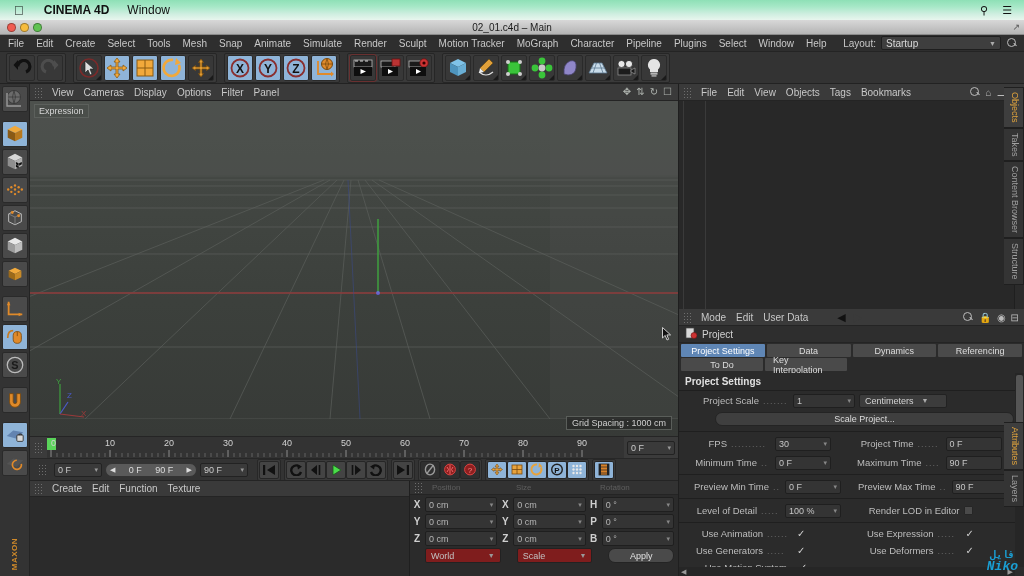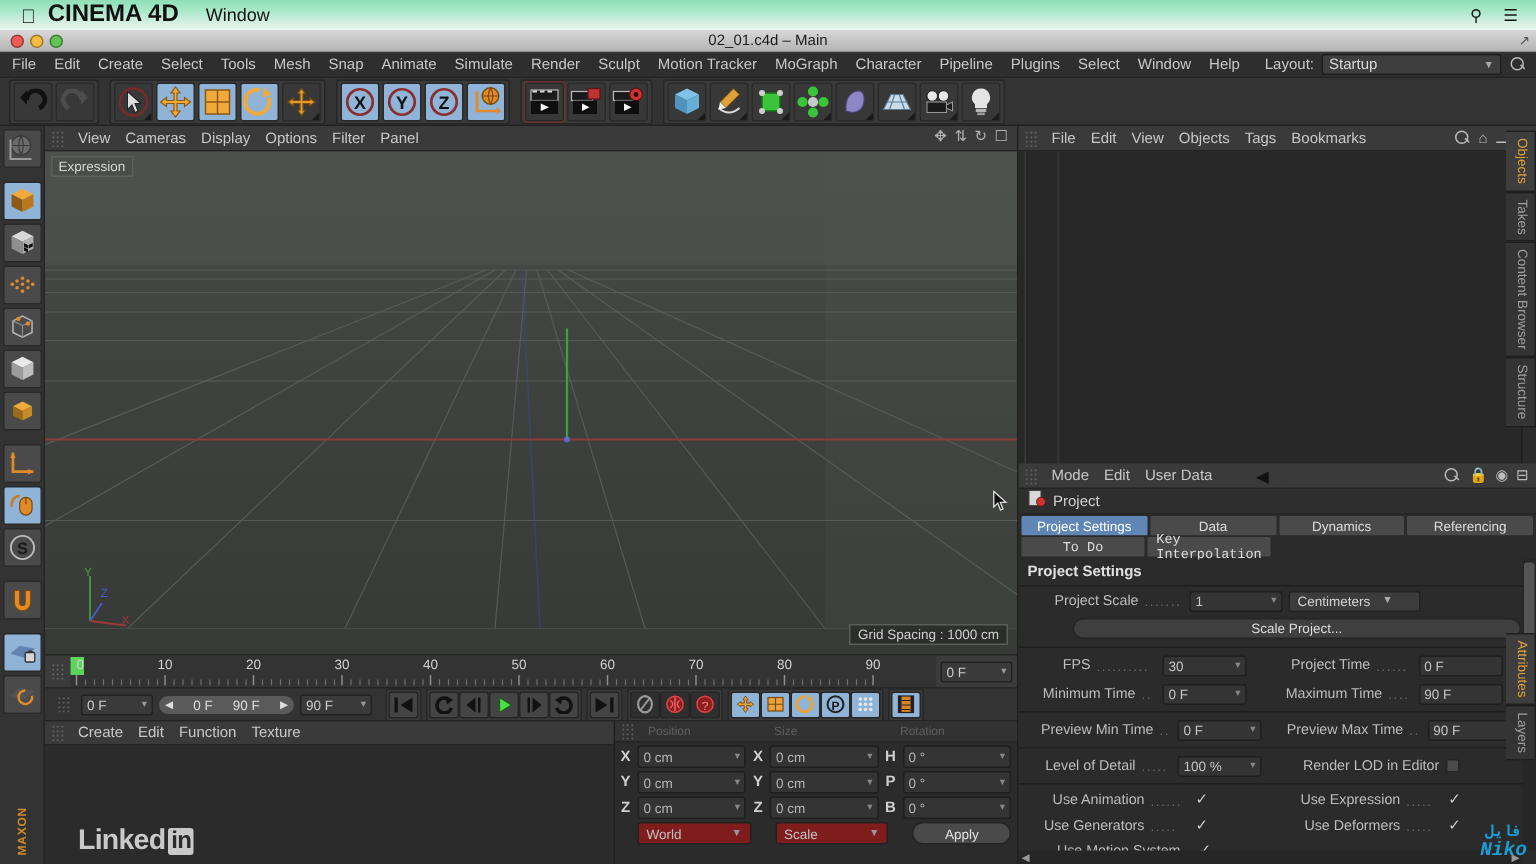--- a/index.html
+++ b/index.html
@@ -5,21 +5,21 @@
   * { box-sizing: border-box; margin:0; padding:0; }
   html,body { width:1024px; height:576px; overflow:hidden; background:#2b2b2b;
     font-family:"Liberation Sans", sans-serif; }
   body { position:relative; }
 
   
   #osx-bar { position:absolute; left:0; top:0; width:1024px; height:20px;
     background:linear-gradient(180deg,#8ee0b6 0%,#a8e8c8 35%,#cfeee0 70%,#e8f6ee 100%);
     display:flex; align-items:center; font-size:11px; color:#111; }
   #osx-bar .apple { margin-left:14px; font-size:13px; line-height:1; }
-  #osx-bar .appname { margin-left:8px; font-weight:bold; font-size:16px; }
+  #osx-bar .appname { margin-left:20px; font-weight:bold; font-size:12px; }
   #osx-bar .mitem { margin-left:18px; font-size:12px; }
   #osx-bar .right { margin-left:auto; display:flex; align-items:center; gap:14px; margin-right:12px; }
 
   
   #titlebar { position:absolute; left:0; top:20px; width:1024px; height:15px;
     background:linear-gradient(180deg,#d8d8d8,#b4b4b4); border-bottom:1px solid #8a8a8a;
     display:flex; align-items:center; }
   .tl-dots { display:flex; gap:4px; margin-left:7px; }
   .tl-dot { width:9px; height:9px; border-radius:50%; border:1px solid rgba(0,0,0,.35); }
   .tl-red{background:#f05b51;} .tl-yel{background:#f6bc3f;} .tl-grn{background:#62c354;}
@@ -170,21 +170,21 @@
   #atbar .mi { font-size:10px; color:#c8c8c8; padding:0 5px; }
   #aticons { margin-left:auto; display:flex; align-items:center; gap:5px; margin-right:5px; }
   #atobj { height:17px; display:flex; align-items:center; gap:5px; padding-left:6px;
     background:#2e2e2e; border-bottom:1px solid #242424; }
   #atobj .nm { font-size:10px; color:#d0d0d0; }
   .tabrow { display:flex; gap:2px; padding:1px 2px 0 2px; background:#2b2b2b;}
   .tab { flex:1; height:13px; background:#4a4a4a; display:flex; align-items:center;
     justify-content:center; font-size:9px; color:#ddd; border-radius:1px; }
   .tab.active { background:#5f86b5; color:#fff; }
   .tabrow2 { display:flex; gap:2px; padding:1px 2px 2px 2px; background:#2b2b2b;}
-  .tabrow2 .tab { flex:0 0 auto; padding:0 8px;font-family:Liberation Mono, monospace; }
+  .tabrow2 .tab { flex:0 0 auto; padding:0 8px; }
   .tabrow2 .spacer { flex:1; }
 
   #atbody { flex:1; background:#2b2b2b; display:flex; flex-direction:column;
     position:relative; overflow:hidden; }
   .sec-title { font-size:10px; color:#e0e0e0; font-weight:bold; padding:3px 0 3px 6px;
     border-bottom:1px solid #1f1f1f; }
   .prow { display:flex; align-items:center; height:19px; padding:0 10px 0 6px; gap:4px; }
   .plabel { font-size:9.5px; color:#bdbdbd; white-space:nowrap;
     overflow:hidden; }
   .dots { flex:1; overflow:hidden; white-space:nowrap; color:#6a6a6a; font-size:9px;
@@ -905,26 +905,20 @@
 
       <div id="bottomrow">
         <div id="matmgr">
           <div id="matbar">
             <span class="grip"></span>
             <span class="mi">Create</span>
             <span class="mi">Edit</span>
             <span class="mi">Function</span>
             <span class="mi">Texture</span>
           </div>
-          <div id="matbody">
-            <div id="linkedin">
-              <span>Linked</span>
-                <span class="in">in</span>
-            </div>
-          </div>
         </div>
 
         <div id="coords">
           <div id="coordbar">
             <span class="grip"></span>
             <span class="colhdr" style="left:22px;">Position</span>
             <span class="colhdr" style="left:106px;">Size</span>
             <span class="colhdr" style="left:190px;">Rotation</span>
           </div>
           <div id="coordgrid">

